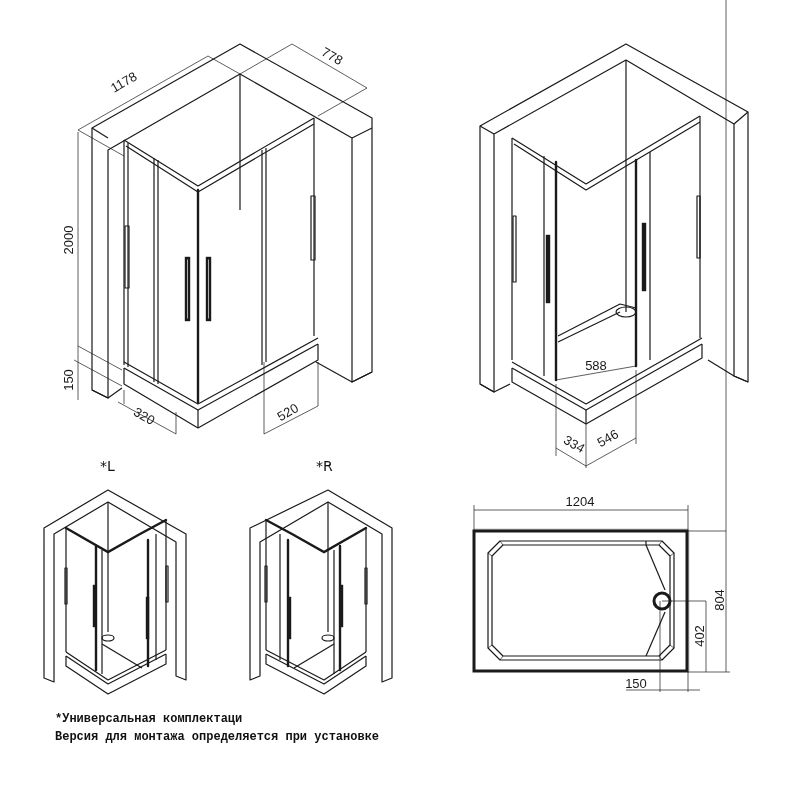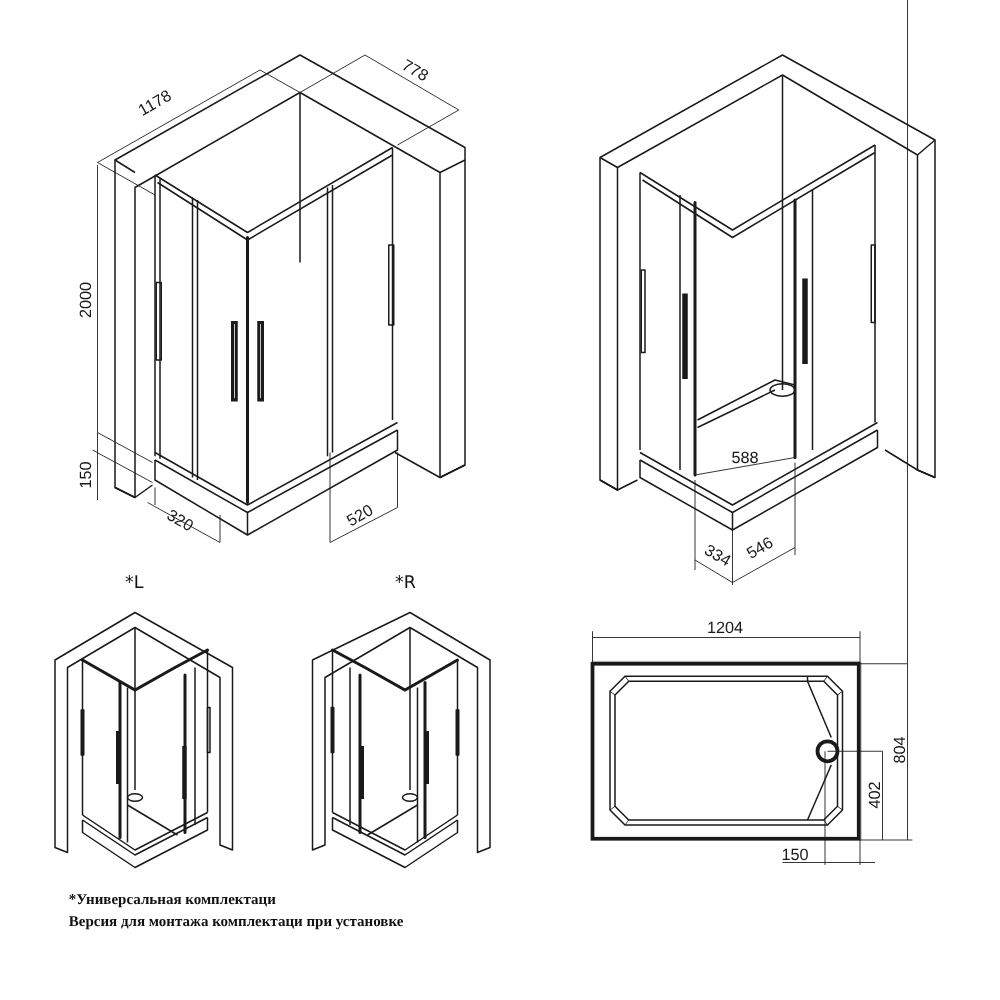--- a/index.html
+++ b/index.html
@@ -6,21 +6,21 @@
     body { width: 800px; height: 800px; position: relative; overflow: hidden; font-family: "Liberation Sans", sans-serif; }
     svg.canvas { position: absolute; left: 0; top: 0; }
     .ln { stroke: #1a1a1a; stroke-width: 1.2; fill: none; stroke-linejoin: round; }
     .thin { stroke: #1a1a1a; stroke-width: 0.7; fill: none; }
     .thick { stroke: #1a1a1a; stroke-width: 2.4; fill: none; stroke-linecap: round; }
     .frame { stroke: #1a1a1a; stroke-width: 3; fill: none; }
     .gray { stroke: #c9c9c3; stroke-width: 3; fill: none; }
     .dim { stroke: #1a1a1a; stroke-width: 0.7; fill: none; }
     .dimtxt { font-family: "Liberation Sans", sans-serif; font-size: 13px; fill: #1a1a1a; }
     .label { position: absolute; font-family: "DejaVu Sans", sans-serif; font-size: 14px; color: #111; }
-    .note { position: absolute; left: 55px; font-family: Liberation Serif, serif; font-weight: bold; font-size: 12px; color: #111; line-height: 18px; }
+    .note { position: absolute; left: 55px; font-family: Liberation Mono, monospace; font-weight: bold; font-size: 12px; color: #111; line-height: 18px; }
   </style>
 </head>
 <body>
 
 <svg class="canvas" width="800" height="800" viewBox="0 0 800 800">
 
   <g>
 
     <polygon class="ln" points="92,128 240,44 372,118 372,372 352,382 352,138 240,74 108,150 108,398 92,390"></polygon>
     <line class="ln" x1="240" y1="74" x2="240" y2="210"></line>
@@ -200,13 +200,13 @@
   <text class="dimtxt" x="580" y="506" text-anchor="middle">1204</text>
   <text class="dimtxt" transform="translate(724,600) rotate(-90)" text-anchor="middle">804</text>
   <text class="dimtxt" transform="translate(704,636) rotate(-90)" text-anchor="middle">402</text>
   <text class="dimtxt" x="636" y="688" text-anchor="middle">150</text>
 </svg>
 
 <div class="label" style="left:100px; top:458px;">*L</div>
 <div class="label" style="left:316px; top:458px;">*R</div>
 
 <div class="note" style="top:710px;">*Универсальная комплектаци</div>
-<div class="note" style="top:728px;">Версия для монтажа комплектаци при установке</div>
+<div class="note" style="top:728px;">Версия для монтажа определяется при установке</div>
 
 </body></html>

